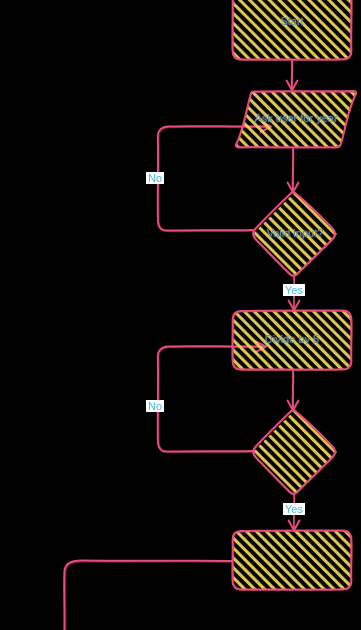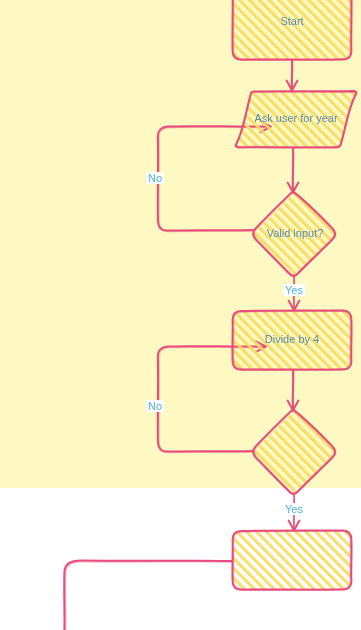--- a/index.html
+++ b/index.html
@@ -9,22 +9,22 @@
   }
   body {
     width: 361px;
     height: 630px;
     overflow: hidden;
     font-family: "Liberation Sans", sans-serif;
   }
   #flowchart-canvas {
     position: relative;
     width: 361px;
-    height: 488px;
-    background: #fef9c3;
+    height: 630px;
+    background: #000000;
   }
   #flow-svg {
     position: absolute;
     top: 0;
     left: 0;
     width: 361px;
     height: 630px;
     display: block;
   }
   .node-label {
@@ -220,21 +220,21 @@
       </g>
     </g>
   </svg>
 
   <div class="node-label" style="left:232px; top:15px; width:120px;">Start</div>
 
   <div class="node-label" style="left:249px; top:227px; width:92px;">Valid input?</div>
 
   <div class="node-label" style="left:236px; top:112px; width:120px;">Ask user for year</div>
 
-  <div class="node-label" style="left:232px; top:333px; width:120px;">Divide by 4</div>
+  <div class="node-label" style="left:232px; top:333px; width:120px;">Divide by 5</div>
 
 
 
   <div class="edge-label" style="left:146px; top:172px;">No</div>
 
   <div class="edge-label" style="left:283px; top:284px;">Yes</div>
 
   <div class="edge-label" style="left:146px; top:400px;">No</div>
 
   <div class="edge-label" style="left:283px; top:503px;">Yes</div>

